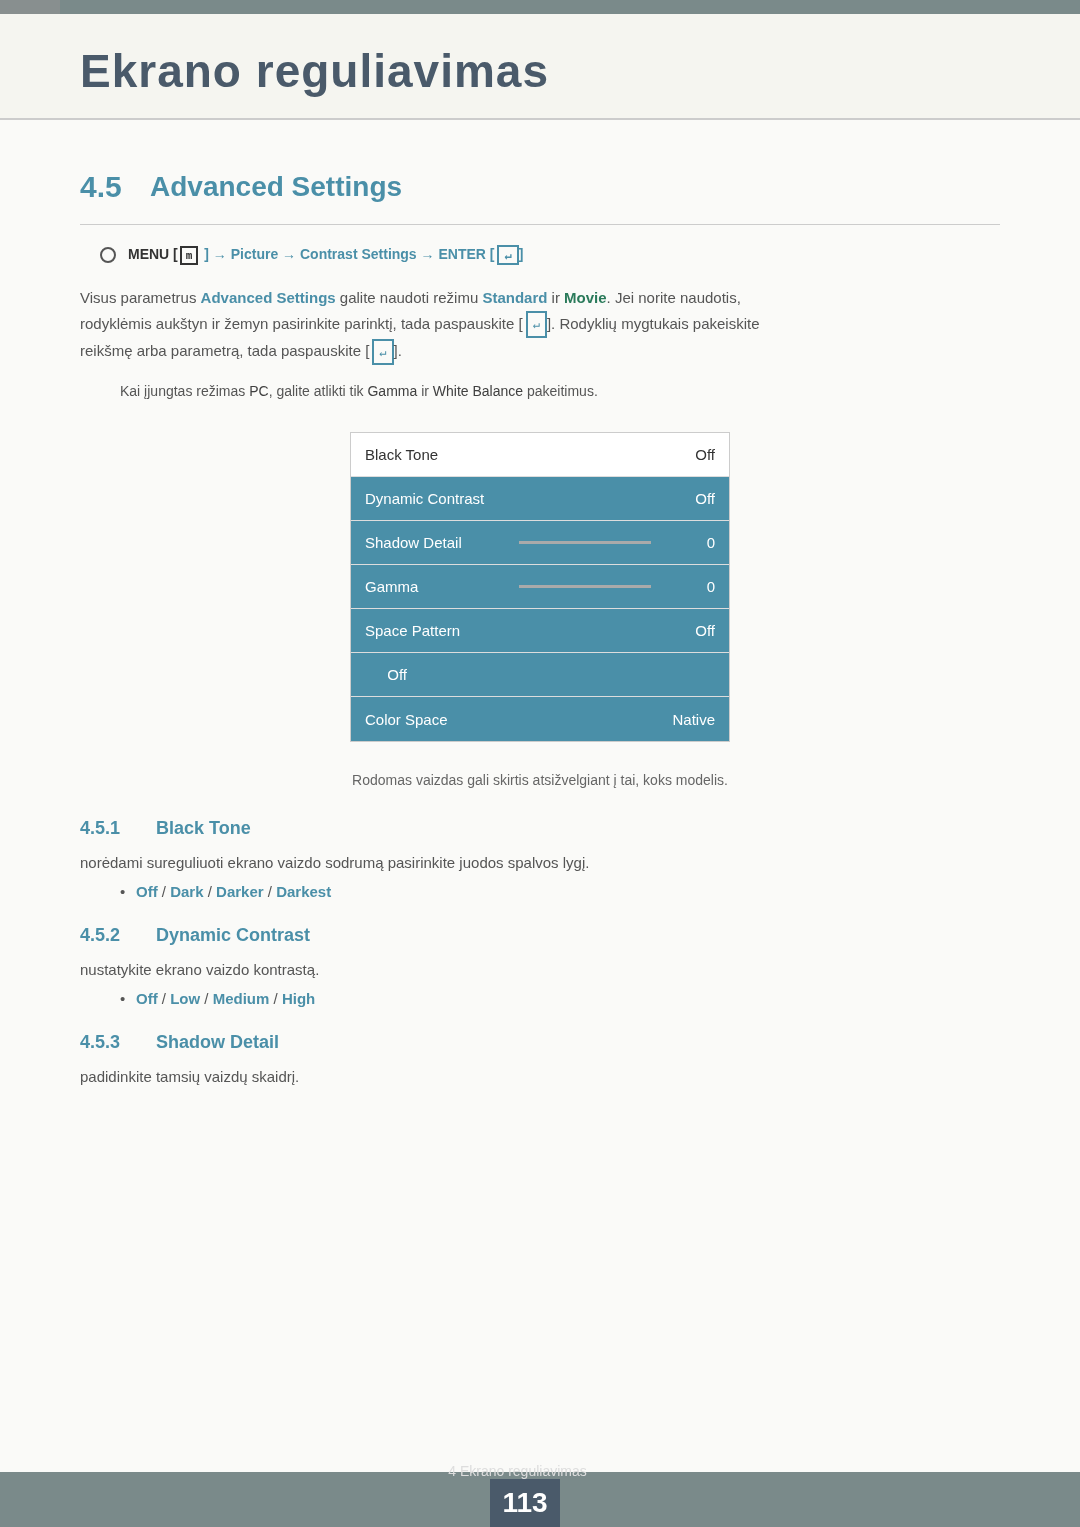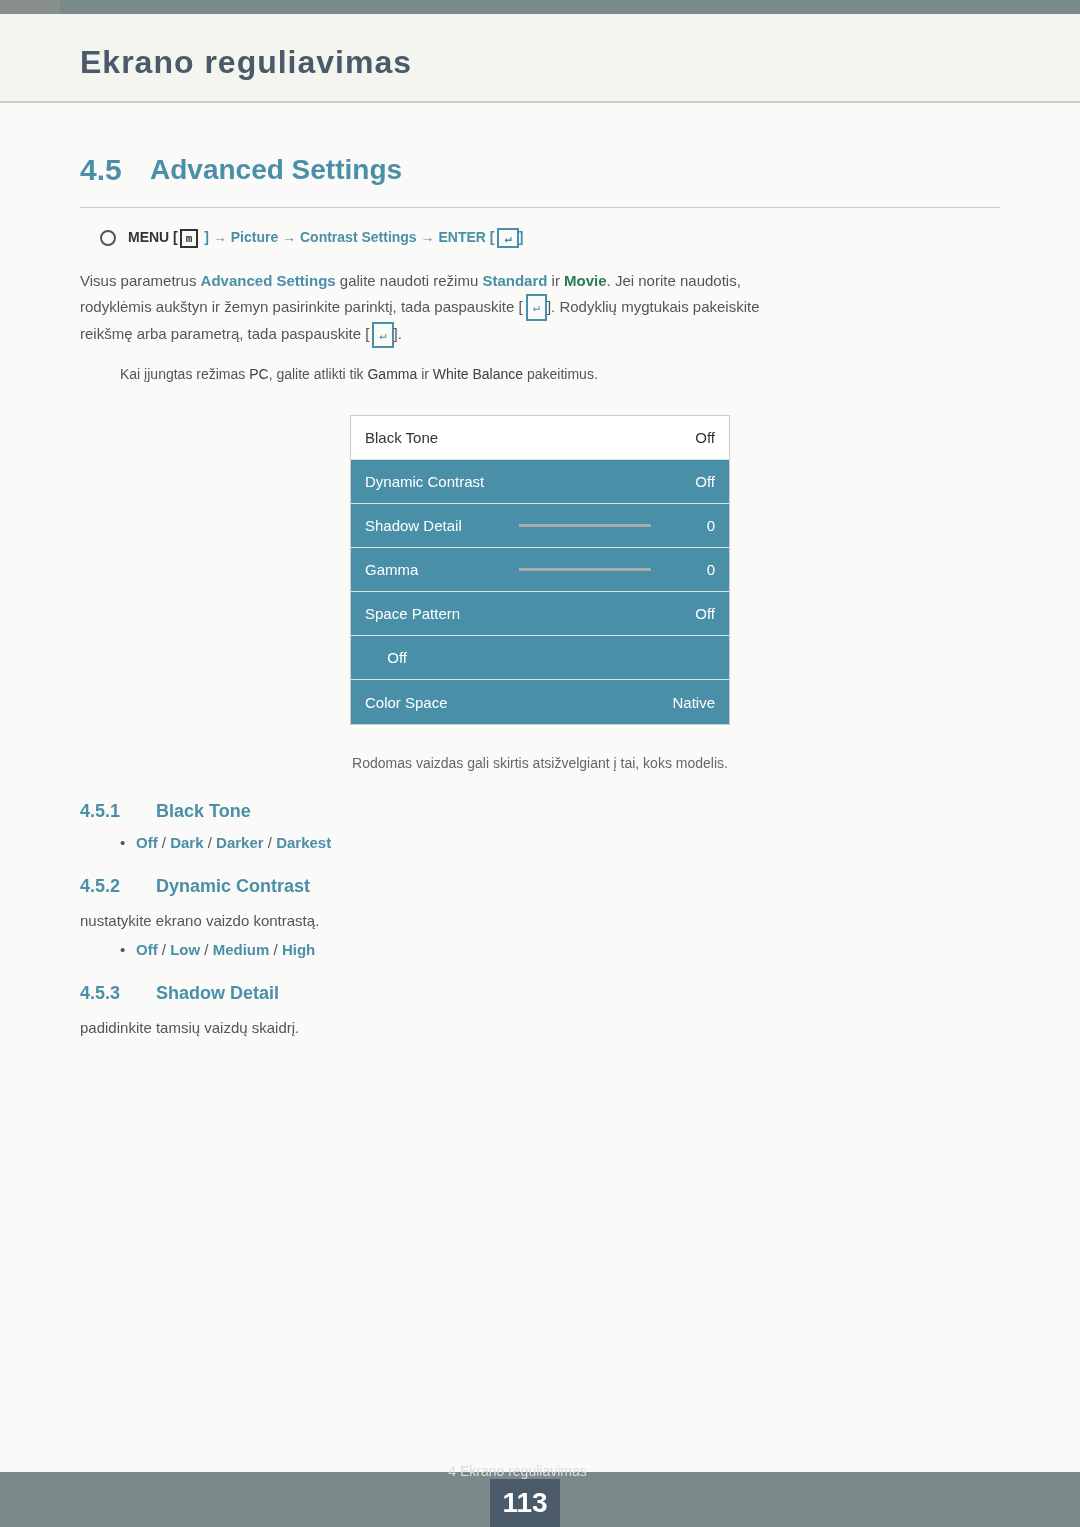--- a/index.html
+++ b/index.html
@@ -44,21 +44,21 @@
 
     
     .page-title-area {
       background: #f5f5f0;
       padding: 30px 80px 20px 80px;
       border-bottom: 2px solid #ccc;
       margin-bottom: 0;
     }
 
     .page-title {
-      font-size: 32px;
+      font-size: 46px;
       font-weight: bold;
       color: #4a5a6a;
       letter-spacing: 1px;
     }
 
     
     .main-content {
       padding: 30px 80px 80px 80px;
       background: #fafaf8;
       min-height: 1400px;
@@ -404,20 +404,21 @@
       </div>
     </div>
 
     <p class="footnote">Rodomas vaizdas gali skirtis atsižvelgiant į tai, koks modelis.</p>
 
     <div class="subsection">
       <div class="subsection-heading">
         <span class="subsection-number">4.5.1</span>
         <span class="subsection-title">Black Tone</span>
       </div>
+      <p class="subsection-desc">norėdami sureguliuoti ekrano vaizdo sodrumą pasirinkite juodos spalvos lygį.</p>
       <ul class="bullet-list">
         <li>
           <span class="opt-cyan">Off</span><span class="slash"> / </span><span class="opt-cyan">Dark</span><span class="slash"> / </span><span class="opt-cyan">Darker</span><span class="slash"> / </span><span class="opt-cyan">Darkest</span>
         </li>
       </ul>
     </div>
 
     <div class="subsection">
       <div class="subsection-heading">
         <span class="subsection-number">4.5.2</span>

